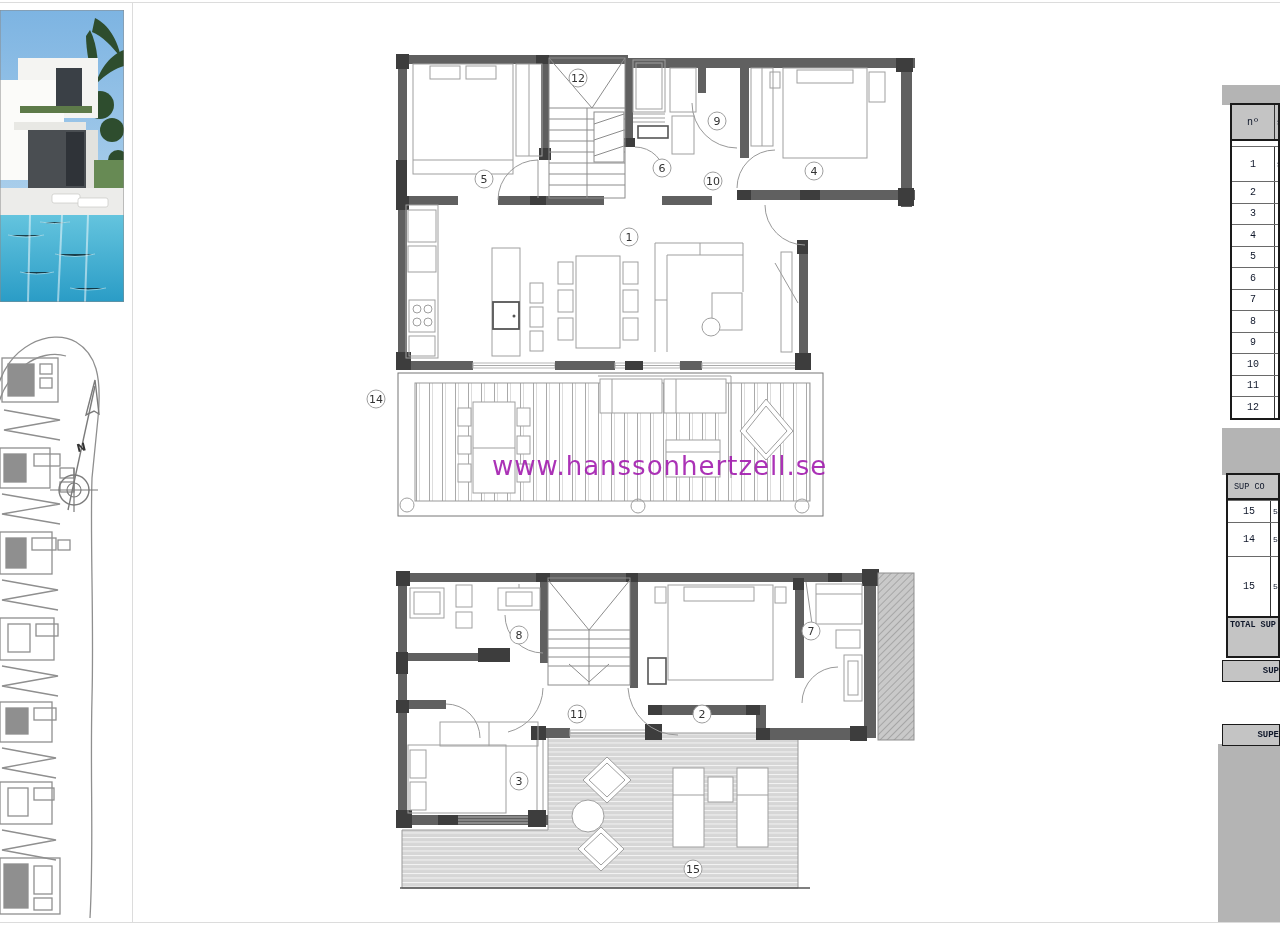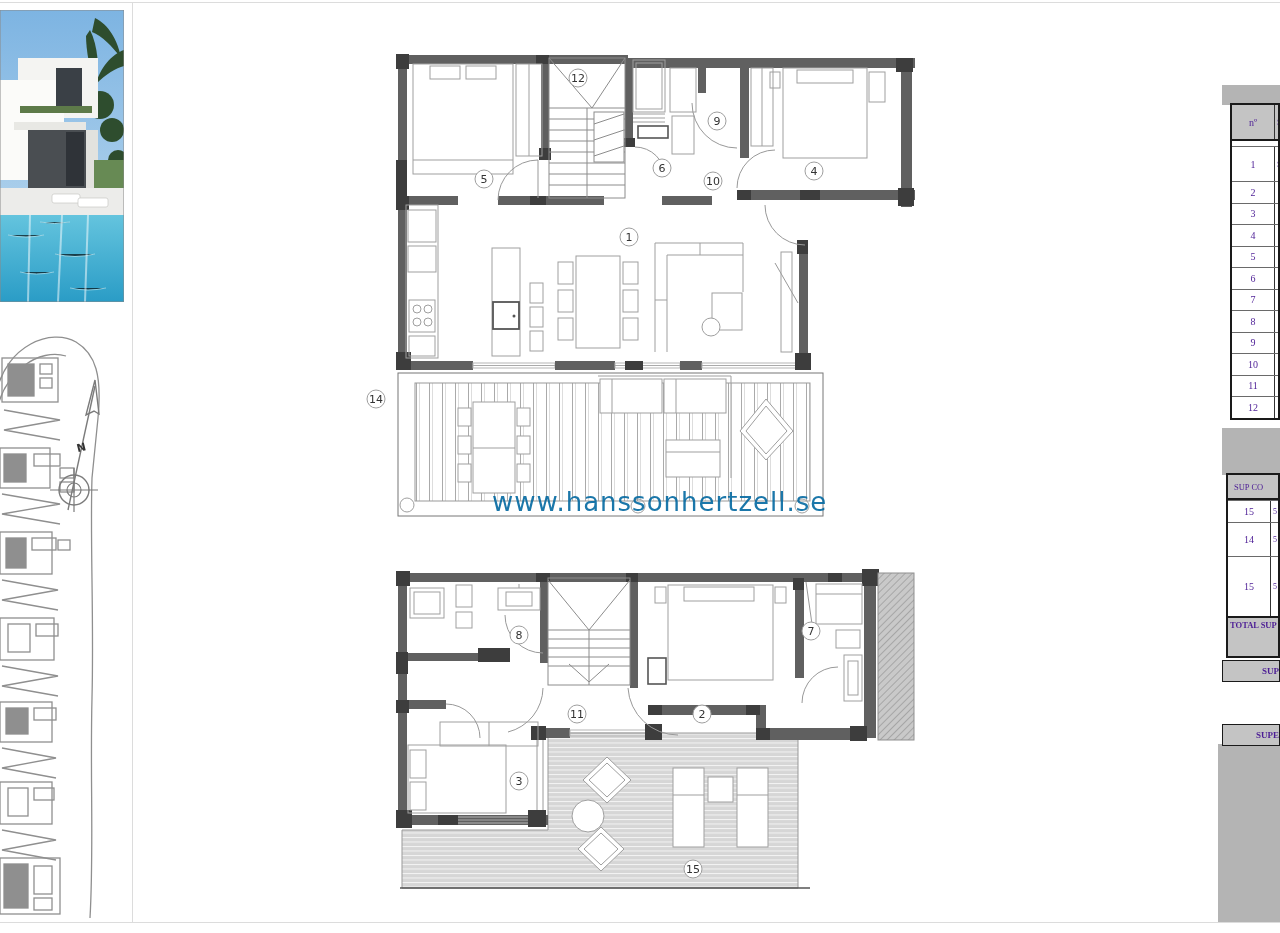--- a/index.html
+++ b/index.html
@@ -5,21 +5,21 @@
   html,body{margin:0;padding:0;background:#fff;}
   .page{position:relative;width:1280px;height:933px;background:#fff;overflow:hidden;
         font-family:"DejaVu Sans",sans-serif;}
   .hline{position:absolute;left:0;width:1280px;height:1px;background:#dcdcdc;}
   .vline{position:absolute;top:2px;height:920px;width:1px;background:#dcdcdc;}
   .abs{position:absolute;}
   
   .watermark{position:absolute;left:492px;top:451px;font-size:26px;letter-spacing:1px;
              font-family:"DejaVu Sans",sans-serif;opacity:.9;white-space:nowrap;pointer-events:none;}
   
-  .rstrip{position:absolute;left:1218px;top:0;width:62px;height:933px;font-family:Liberation Serif, serif;color:#4c1d95;}
+  .rstrip{position:absolute;left:1218px;top:0;width:62px;height:933px;font-family:Liberation Mono, monospace;color:#0f172a;}
   .grayblock{position:absolute;background:#b4b4b4;}
   .tbl{position:absolute;left:12px;border:2px solid #1a1a1a;background:#fff;box-sizing:border-box;}
   .trow{display:flex;border-top:1px solid #6a6a6a;align-items:center;box-sizing:border-box;background:#fff;}
   .trow:first-child{border-top:none;}
   .thead{background:#c4c4c4;font-size:10px;}
   .c1{width:42px;text-align:center;font-size:10px;box-sizing:border-box;align-self:stretch;
       display:flex;align-items:center;justify-content:center;}
   .c2{flex:1;border-left:1px solid #333;font-size:8px;align-self:stretch;display:flex;align-items:center;
       padding-left:2px;overflow:hidden;white-space:nowrap;box-sizing:border-box;}
   .totalrow{background:#c4c4c4;font-size:8.5px;font-weight:bold;align-items:flex-start;
@@ -361,21 +361,21 @@
           <circle class="furnw" cx="629" cy="237" r="9" stroke="#444"></circle>
           <text class="lbl" x="629" y="241" text-anchor="middle">1</text>
         </g>
       <g>
           <circle class="furnw" cx="376" cy="399" r="9" stroke="#444"></circle>
           <text class="lbl" x="376" y="403" text-anchor="middle">14</text>
         </g>
     </g>
   </svg>
 
-  <div class="watermark" style="color: #0369a1; margin-top: 36px;">www.hanssonhertzell.se</div>
+  <div class="watermark" style="color: #a21caf;">www.hanssonhertzell.se</div>
 
   <svg class="abs" style="left:360px;top:560px" width="570" height="360" viewBox="360 560 570 360">
     <defs>
       <pattern id="deckH" width="10" height="4.5" patternUnits="userSpaceOnUse">
         <rect width="10" height="4.5" fill="#d6d6d6"></rect>
         <line x1="0" y1="0.5" x2="10" y2="0.5" stroke="#f4f4f4" stroke-width="1"></line>
       </pattern>
       <pattern id="hatch" width="5" height="5" patternUnits="userSpaceOnUse" patternTransform="rotate(45)">
         <rect width="5" height="5" fill="#c9c9c9"></rect>
         <line x1="0" y1="0" x2="0" y2="5" stroke="#8f8f8f" stroke-width="1.2"></line>

